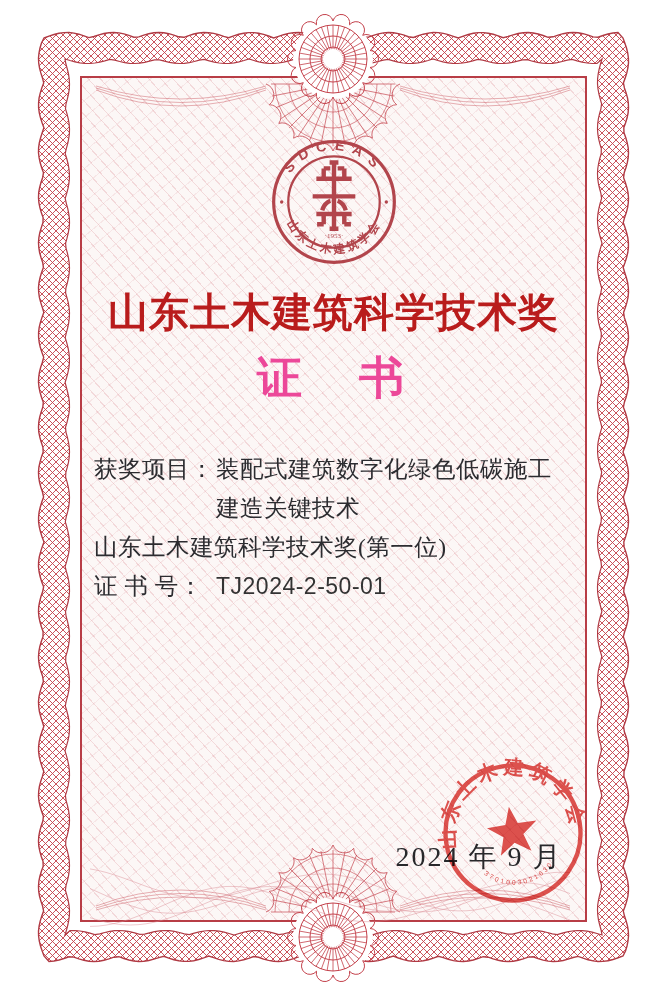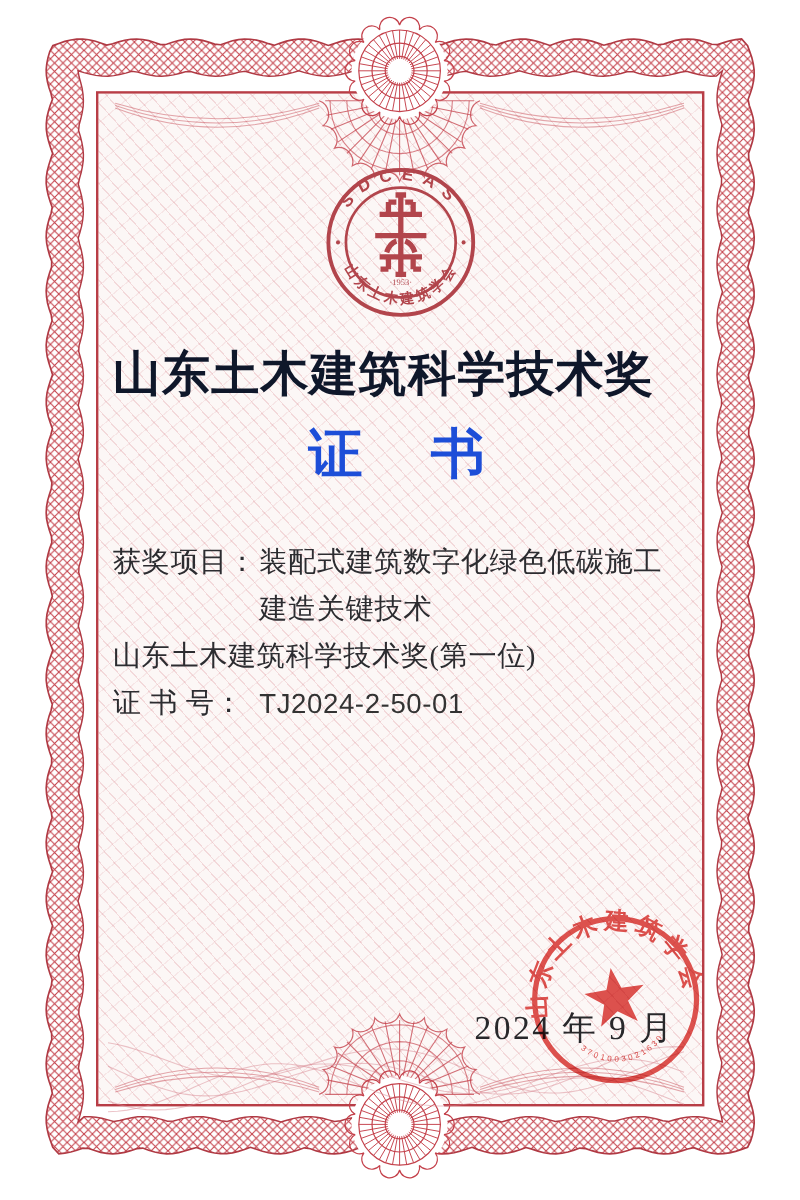--- a/index.html
+++ b/index.html
@@ -9,24 +9,24 @@
   .paper{position:absolute;left:80px;top:76px;right:80px;bottom:78px;z-index:1;
          border:2.5px solid #b83d46;
          background:
            repeating-linear-gradient(48deg, rgba(210,110,120,0.22) 0 1px, transparent 1px 9px),
            repeating-linear-gradient(-40deg, rgba(210,110,120,0.12) 0 1px, transparent 1px 13px),
            #fcf7f6;}
   .border-svg{position:absolute;inset:0;z-index:2;pointer-events:none;}
   .content{position:absolute;left:84px;top:79px;right:84px;bottom:80px;z-index:3;
            padding:0 10px;color:#2c2c30;}
   .logo-svg{display:block;margin:57px auto 0;}
-  .title{margin:20px 0 0;text-align:left;font-size:40px;line-height:48px;font-weight:bold;
-         letter-spacing:1px;color:#0f172a;font-family:"Liberation Sans",sans-serif;}
+  .title{margin:20px 0 0;text-align:center;font-size:40px;line-height:48px;font-weight:bold;
+         letter-spacing:1px;color:#b91c1c;font-family:"Liberation Sans",sans-serif;}
   .subtitle{margin-top:14px;text-align:center;font-size:45px;line-height:56px;font-weight:bold;
-            letter-spacing:6px;color:#1d4ed8;font-family:"Liberation Sans",sans-serif;white-space:pre;}
+            letter-spacing:6px;color:#ec4899;font-family:"Liberation Sans",sans-serif;white-space:pre;}
   .body-text{margin:26px 2px 0;font-size:24.5px;line-height:40px;text-align:justify;
              text-indent:2.3em;letter-spacing:0.5px;color:#2c2c30;}
   .fields{margin-top:44px;}
   .field-row{display:flex;font-size:23.5px;line-height:39px;letter-spacing:0.5px;}
   .field-label{flex:0 0 122px;white-space:pre;}
   .field-value{flex:1;}
   .cert-no{font-family:"Liberation Sans",sans-serif;font-size:23px;letter-spacing:0.5px;
            align-self:center;line-height:39px;color:#333;}
   .date{position:absolute;left:364px;top:838px;width:230px;text-align:center;z-index:4;
         font-size:28px;letter-spacing:2px;color:#28282b;font-family:"Liberation Serif",serif;}

